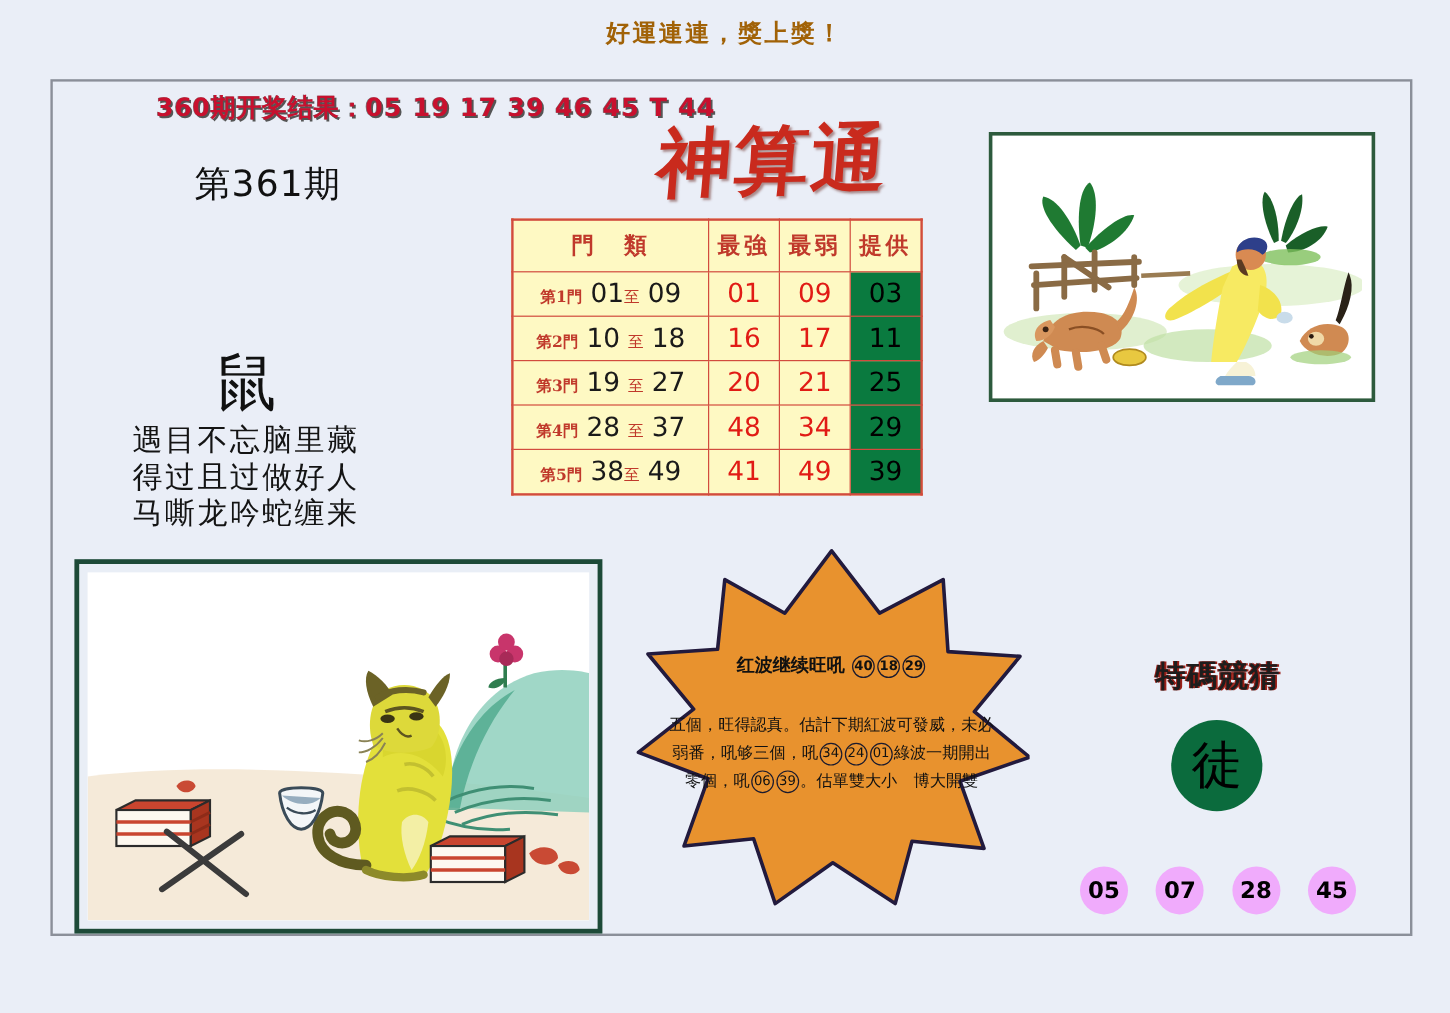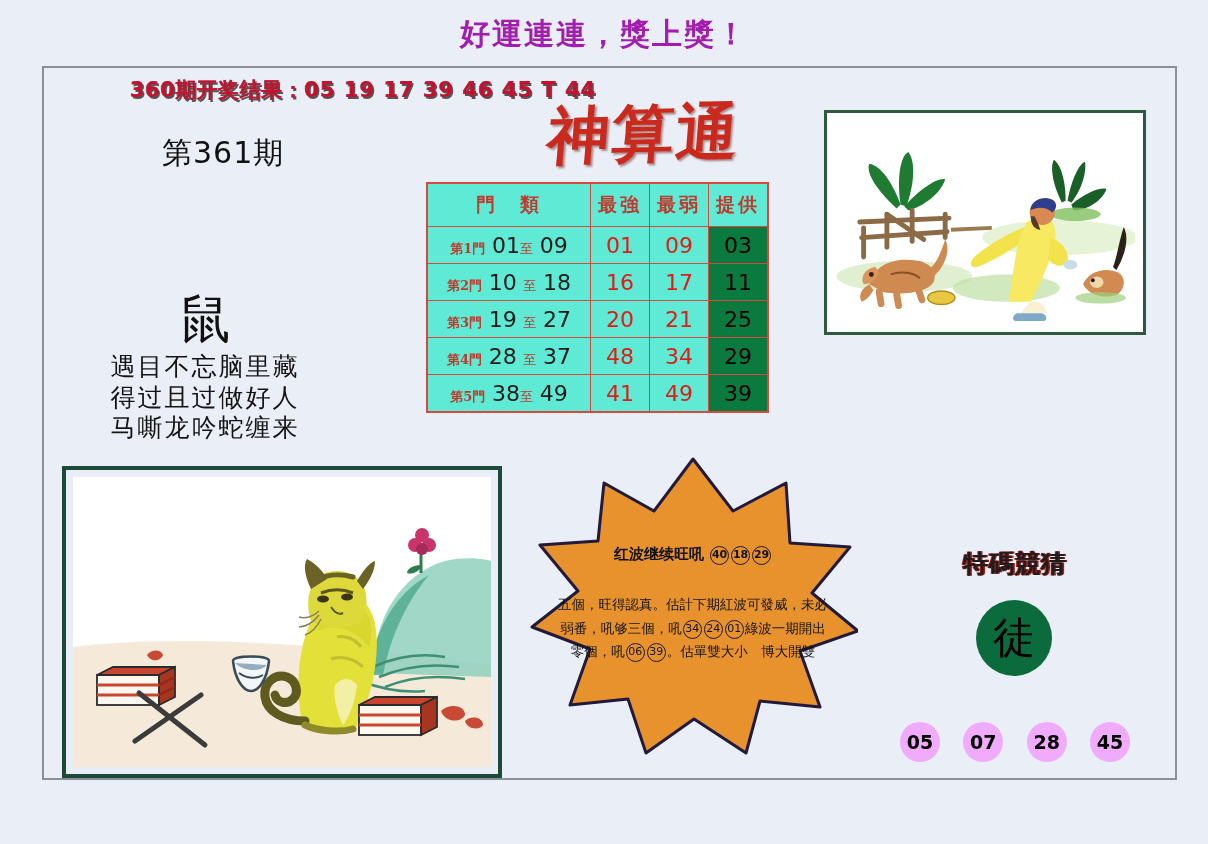--- a/index.html
+++ b/index.html
@@ -7,21 +7,21 @@
     width:1208px;height:844px;
     background:#eaeef7;
     font-family:"DejaVu Sans","Liberation Sans",sans-serif;
     overflow:hidden;position:relative;
   }
   .page{position:absolute;inset:0;}
 
   
   .banner{
     position:absolute;left:0;top:14px;width:1208px;text-align:center;
-    color:#a21caf;font-size:30px;font-weight:bold;letter-spacing:2px;
+    color:#a16207;font-size:20px;font-weight:bold;letter-spacing:2px;
     font-family:"DejaVu Sans","Liberation Sans",sans-serif;
   }
 
   
   .frame{
     position:absolute;left:42px;top:66px;width:1135px;height:714px;
     border:2px solid #8b8f99;background:transparent;box-sizing:border-box;
   }
 
   
@@ -57,21 +57,21 @@
   .poem{
     position:absolute;left:0;top:352px;width:410px;text-align:center;
     font-family:"DejaVu Serif","Liberation Serif",serif;
     font-size:25px;color:#141414;line-height:1.22;letter-spacing:2px;
   }
   .poem div{white-space:nowrap;}
 
   
   .tbl-wrap{position:absolute;left:426px;top:182px;}
   table.main{
-    border-collapse:collapse;background:#5eead4;
+    border-collapse:collapse;background:#fef9c3;
     border:2px solid #d24b3e;
   }
   table.main th,table.main td{
     border:1.5px solid #d24b3e;
     text-align:center;vertical-align:middle;
     font-family:"DejaVu Sans","Liberation Sans",sans-serif;
   }
   table.main th{
     color:#c0392b;font-size:19px;font-weight:bold;
     height:40px;letter-spacing:3px;

